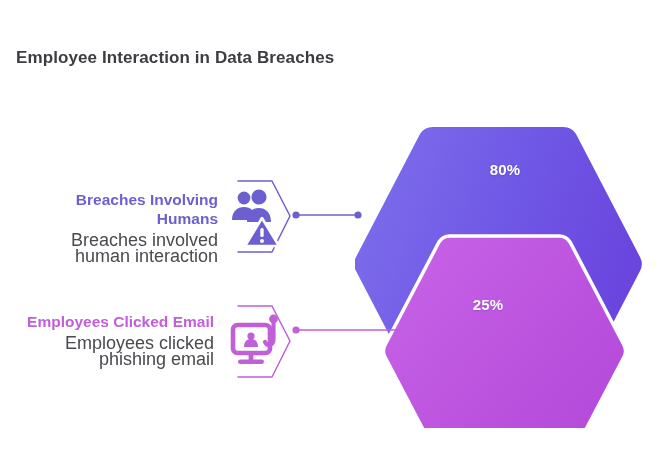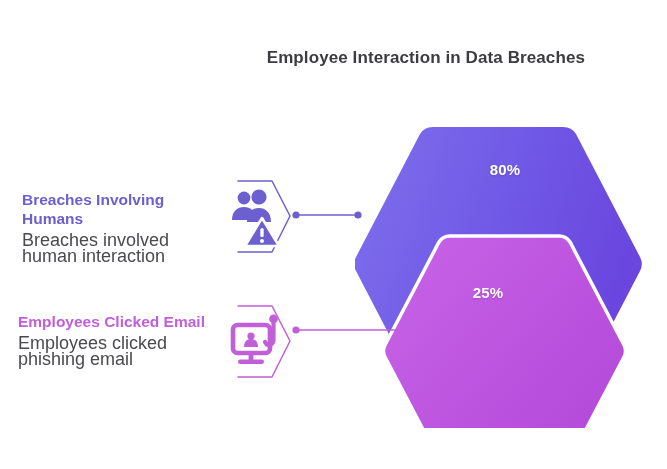--- a/index.html
+++ b/index.html
@@ -15,24 +15,24 @@
     position: relative;
   }
   #infographic {
     position: absolute;
     left: 0; top: 0;
     width: 667px;
     height: 469px;
   }
   .title {
     position: absolute;
-    left: 4px;
+    left: 16px;
     top: 48px;
     width: 581px;
-    text-align: right;
+    text-align: left;
     font-size: 17px;
     font-weight: bold;
     color: #3c3c41;
     letter-spacing: 0.1px;
   }
   
   #hex-stage {
     position: absolute;
     left: 355px;
     top: 118px;
@@ -49,27 +49,28 @@
     letter-spacing: 0.2px;
     text-shadow: 0 1px 2px rgba(60,20,110,0.22);
   }
   #pct-outer {
     left: 455px;
     top: 161px;
     width: 100px;
   }
   #pct-inner {
     left: 438px;
-    top: 284px;
+    top: 296px;
     width: 100px;
   }
   
   .label-block {
     position: absolute;
     width: 196px;
+    text-align: right;
   }
   #label-block-1 { left: 22px; top: 190px; }
   #label-block-2 { left: 18px; top: 312px; }
 
   .label-head {
     font-size: 15.5px;
     font-weight: bold;
     line-height: 19px;
     margin: 0 0 4px 0;
   }

